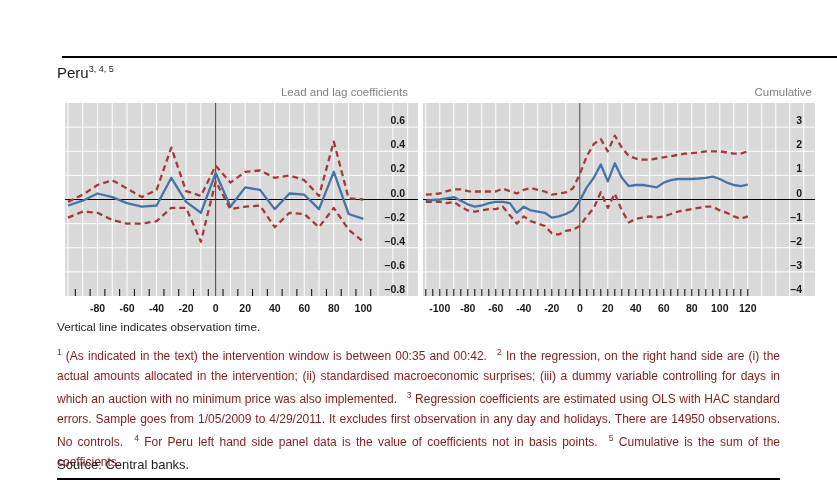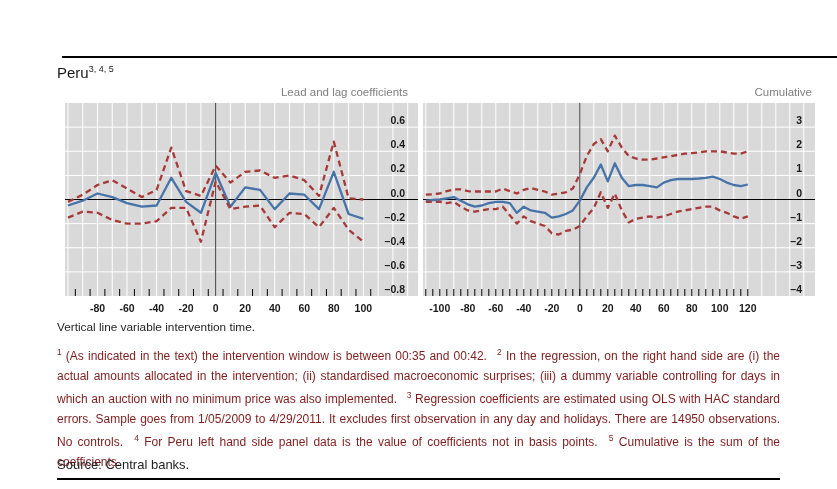--- a/index.html
+++ b/index.html
@@ -220,17 +220,17 @@
       <text x="379" y="93.5" text-anchor="end" class="ylab">0</text>
       <text x="379" y="117.625" text-anchor="end" class="ylab">–1</text>
       <text x="379" y="141.75" text-anchor="end" class="ylab">–2</text>
       <text x="379" y="165.875" text-anchor="end" class="ylab">–3</text>
       <text x="379" y="190" text-anchor="end" class="ylab">–4</text>
       <path d="M2.8 97.7 L9.8 97.0 L16.8 96.5 L23.8 95.3 L30.8 94.1 L37.8 97.7 L44.8 101.3 L51.8 103.7 L58.8 102.5 L65.8 100.1 L72.8 98.9 L79.8 98.9 L86.8 100.1 L93.8 109.8 L100.8 103.7 L107.8 107.4 L114.8 108.6 L121.8 109.8 L128.8 114.6 L135.8 113.4 L142.8 111.0 L149.8 107.4 L156.8 97.7 L163.8 84.4 L170.8 74.8 L177.8 61.5 L184.8 78.4 L191.8 60.3 L198.8 74.8 L205.8 83.2 L212.8 82.0 L219.8 82.0 L226.8 83.2 L233.8 84.4 L240.8 79.6 L247.8 77.2 L254.8 76.0 L261.8 76.0 L268.8 76.0 L275.8 75.5 L282.8 74.8 L289.8 73.6 L296.8 76.0 L303.8 79.6 L310.8 82.0 L317.8 83.2 L324.8 81.5 " fill="none" stroke="#4673a8" stroke-width="2.3" stroke-linejoin="round"></path>
       <path d="M2.8 91.7 L9.8 91.2 L16.8 90.5 L23.8 88.1 L30.8 86.4 L37.8 86.4 L44.8 88.1 L51.8 88.5 L58.8 88.5 L65.8 88.5 L72.8 88.5 L79.8 85.6 L86.8 88.1 L93.8 90.5 L100.8 86.8 L107.8 84.9 L114.8 86.8 L121.8 88.5 L128.8 91.7 L135.8 90.5 L142.8 89.3 L149.8 85.6 L156.8 71.2 L163.8 53.1 L170.8 41.0 L177.8 36.2 L184.8 48.3 L191.8 32.6 L198.8 44.6 L205.8 53.1 L212.8 55.5 L219.8 56.7 L226.8 56.7 L233.8 55.5 L240.8 54.3 L247.8 53.1 L254.8 51.9 L261.8 50.7 L268.8 50.2 L275.8 49.5 L282.8 48.3 L289.8 48.3 L296.8 48.3 L303.8 49.5 L310.8 50.7 L317.8 50.7 L324.8 48.3 " fill="none" stroke="#a63a38" stroke-width="2.3" stroke-linejoin="round" stroke-dasharray="6 4"></path>
       <path d="M2.8 98.9 L9.8 98.9 L16.8 98.9 L23.8 100.1 L30.8 98.9 L37.8 103.7 L44.8 107.4 L51.8 108.6 L58.8 107.4 L65.8 106.1 L72.8 106.1 L79.8 103.7 L86.8 112.2 L93.8 120.6 L100.8 113.4 L107.8 118.2 L114.8 120.6 L121.8 123.0 L128.8 130.3 L135.8 131.5 L142.8 127.9 L149.8 126.7 L156.8 123.0 L163.8 113.4 L170.8 104.9 L177.8 89.3 L184.8 104.9 L191.8 90.5 L198.8 107.4 L205.8 119.4 L212.8 115.8 L219.8 114.6 L226.8 113.4 L233.8 114.6 L240.8 113.4 L247.8 111.0 L254.8 108.6 L261.8 107.4 L268.8 106.1 L275.8 104.9 L282.8 103.7 L289.8 103.7 L296.8 107.4 L303.8 109.8 L310.8 113.4 L317.8 115.8 L324.8 113.4 " fill="none" stroke="#a63a38" stroke-width="2.3" stroke-linejoin="round" stroke-dasharray="6 4"></path>
     </svg>
 
-  <div class="note">Vertical line variable intervention time.</div>
+  <div class="note">Vertical line indicates observation time.</div>
   <div class="footnotes"><sup>1</sup><span> (As indicated in the text) the intervention window is between 00:35 and 00:42.  </span><sup>2</sup><span> In the regression, on the right hand side are (i) the actual amounts allocated in the intervention; (ii) standardised macroeconomic surprises; (iii) a dummy variable controlling for days in which an auction with no minimum price was also implemented.  </span><sup>3</sup><span> Regression coefficients are estimated using OLS with HAC standard errors. Sample goes from 1/05/2009 to 4/29/2011. It excludes first observation in any day and holidays. There are 14950 observations. No controls.  </span><sup>4</sup><span> For Peru left hand side panel data is the value of coefficients not in basis points.  </span><sup>5</sup><span> Cumulative is the sum of the coefficients.</span></div>
   <div class="source">Source: Central banks.</div>
   <div class="bottom-rule"></div>
 </div>
 
 </body></html>

